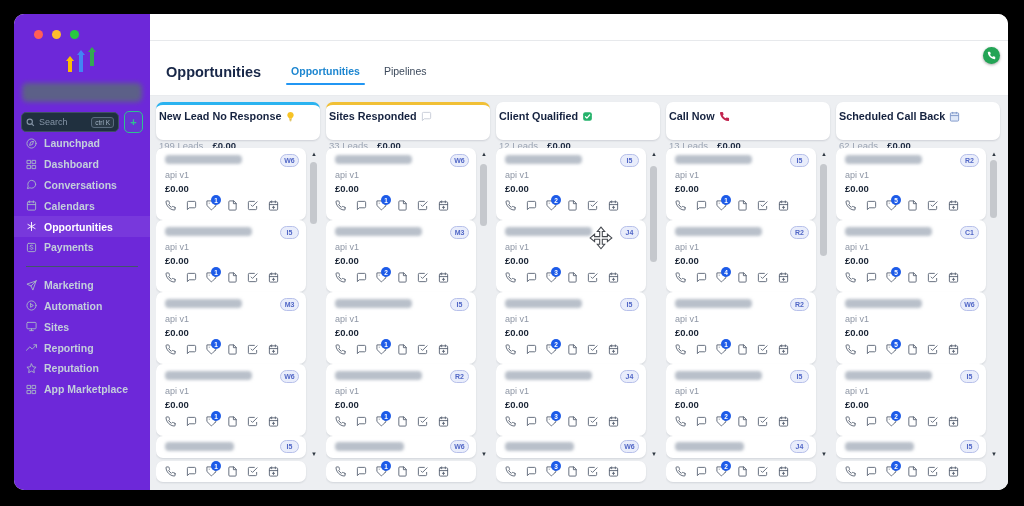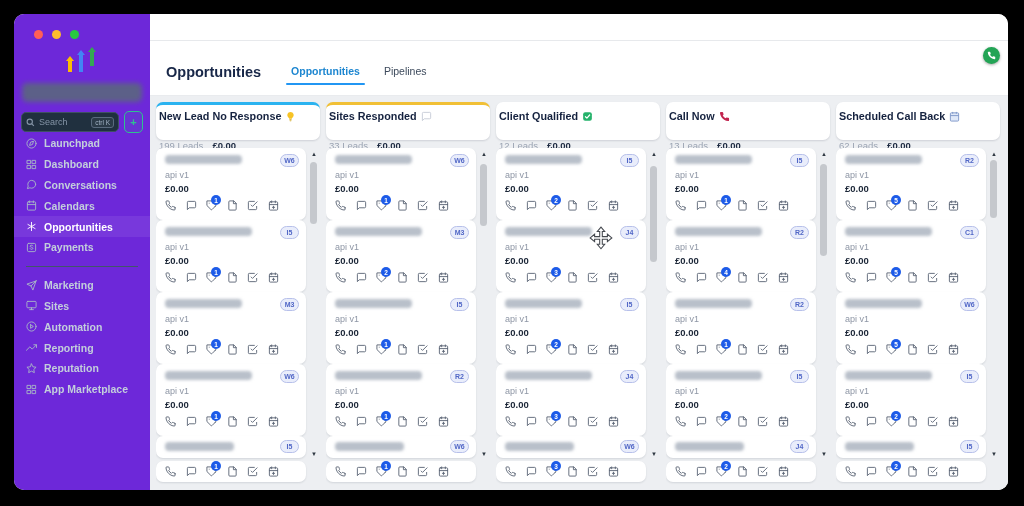--- a/index.html
+++ b/index.html
@@ -191,35 +191,35 @@
             <svg viewBox="0 0 24 24" fill="none" stroke="currentColor" stroke-width="2" stroke-linecap="round" stroke-linejoin="round">
               <line x1="22" y1="2" x2="11" y2="13"></line>
               <polygon points="22 2 15 22 11 13 2 9 22 2"></polygon>
             </svg>
           </span>
           <span>Marketing</span>
         </div>
         <div class="mitem">
           <span class="micon">
             <svg viewBox="0 0 24 24" fill="none" stroke="currentColor" stroke-width="2" stroke-linecap="round" stroke-linejoin="round">
+              <circle cx="12" cy="12" r="10"></circle>
+              <polygon points="10 8 16 12 10 16 10 8"></polygon>
+            </svg>
+          </span>
+          <span>Automation</span>
+        </div>
+        <div class="mitem">
+          <span class="micon">
+            <svg viewBox="0 0 24 24" fill="none" stroke="currentColor" stroke-width="2" stroke-linecap="round" stroke-linejoin="round">
               <rect x="2" y="3" width="20" height="14" rx="2"></rect>
               <line x1="8" y1="21" x2="16" y2="21"></line>
               <line x1="12" y1="17" x2="12" y2="21"></line>
             </svg>
           </span>
           <span>Sites</span>
-        </div>
-        <div class="mitem">
-          <span class="micon">
-            <svg viewBox="0 0 24 24" fill="none" stroke="currentColor" stroke-width="2" stroke-linecap="round" stroke-linejoin="round">
-              <circle cx="12" cy="12" r="10"></circle>
-              <polygon points="10 8 16 12 10 16 10 8"></polygon>
-            </svg>
-          </span>
-          <span>Automation</span>
         </div>
         <div class="mitem">
           <span class="micon">
             <svg viewBox="0 0 24 24" fill="none" stroke="currentColor" stroke-width="2" stroke-linecap="round" stroke-linejoin="round">
               <polyline points="23 6 13.5 15.5 8.5 10.5 1 18"></polyline>
               <polyline points="17 6 23 6 23 12"></polyline>
             </svg>
           </span>
           <span>Reporting</span>
         </div>

